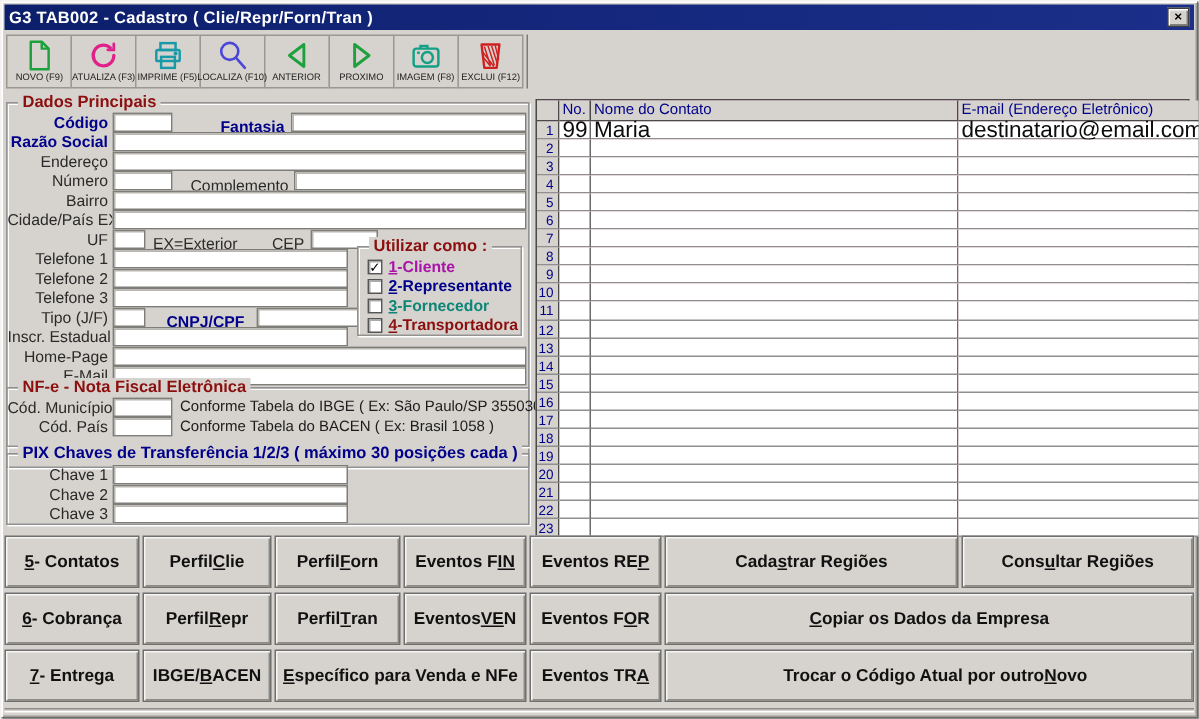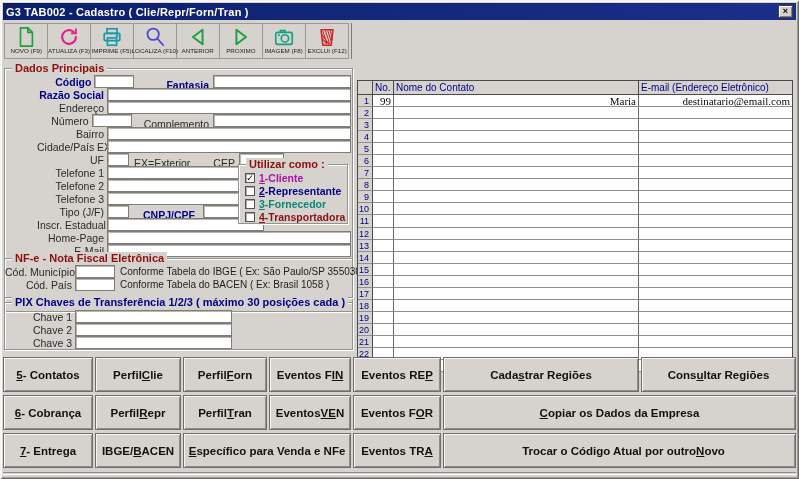--- a/index.html
+++ b/index.html
@@ -63,39 +63,39 @@
   .chk-row { display:flex; align-items:center; height:13px; padding-left:6px; }
   .chk {
     width:10px; height:10px; background:#fff; border:1px solid #555;
     box-shadow: inset 1px 1px 0 #aaa; margin-right:4px; font-size:9px; line-height:9px;
     text-align:center; color:#000; font-weight:bold; cursor:pointer; flex:none;
   }
   .chk-label { font-size:10.5px; font-weight:bold; white-space:nowrap; cursor:pointer; }
   .hint { font-size:10px; color:#1c1c1c; margin-left:5px; white-space:nowrap; }
   
   .ctable {
-    position:absolute; left:357px; top:80px; width:436px; height:291px;
+    position:absolute; left:357px; top:66px; width:436px; height:291px;
     display:grid; grid-template-columns:15px 21px 245px 1fr;
     grid-template-rows:14px; grid-auto-rows:12.05px;
     border:1px solid #4a4a4a; background:#f9a8d4;
   }
   .hcell {
     background:#d6d3ce; color:#00008b; font-size:10px; padding:1px 2px 0 2px;
     border-right:1px solid #4a4a4a; border-bottom:1px solid #4a4a4a; white-space:nowrap; overflow:hidden;
   }
   .gcell {
     background:#d6d3ce; color:#00008b; font-size:9px; text-align:right; padding:1px 3px 0 0;
     border-right:1px solid #4a4a4a; border-bottom:1px solid #8f8f8f;
   }
   .dcell {
     background:#fff; font-size:10px; padding:0 2px; border-right:1px solid #6a6a6a;
     border-bottom:1px solid #8f8f8f; white-space:nowrap; overflow:visible;
   }
   .dcell.last, .hcell.last { border-right:none; }
-  .dcell.filled { font-size:11px; line-height:12px; color:#0c0c0c; font-family:Liberation Serif, serif;text-align:right; }
+  .dcell.filled { font-size:15px; line-height:12px; color:#0c0c0c; font-family:Liberation Sans, sans-serif; }
   
   .bgrid {
     position:absolute; left:3px; top:357px; width:793px;
     display:grid; grid-template-columns:90px 86px 84px 82px 88px 196px 1fr;
     grid-auto-rows:35px; gap:3px 2px;
   }
   .bbtn {
     background:#d6d3ce; border:1px solid #6f6f6f;
     box-shadow: inset 1px 1px 0 #f6f5f2, inset -1px -1px 0 #8e8c86;
     font-family:"Liberation Sans",sans-serif; font-size:11.5px; font-weight:bold; color:#111;
@@ -188,21 +188,21 @@
             <path d="M7.5 5.5 12 19.5M10.2 5 14.8 19M12.8 5 17 18M15.4 4.6 18 15M6 9l8.5 11M6.8 13.5 12 19.8" stroke-width="1.1"></path>
           </svg>
       </span>
       <span class="tcap">EXCLUI (F12)</span>
     </div>
     <div class="toolbar-sep"></div>
   </div>
 
   <div class="panel">
 
-    <div class="groupbox" style="left:0; top:6px; width:349px; height:244px; padding-top:6px;padding-left:32px;">
+    <div class="groupbox" style="left:0; top:6px; width:349px; height:244px; padding-top:6px;">
       <span class="legend red">Dados Principais</span>
 
       <div class="frow">
         <span class="flabel navy">Código</span>
         <input class="fld w40" style="">
         <span class="inline-label navy" style="margin-left:32px;">Fantasia</span>
         <input class="fld w-flex" style="margin-left: 4px;">
       </div>
       <div class="frow">
         <span class="flabel navy">Razão Social</span>

